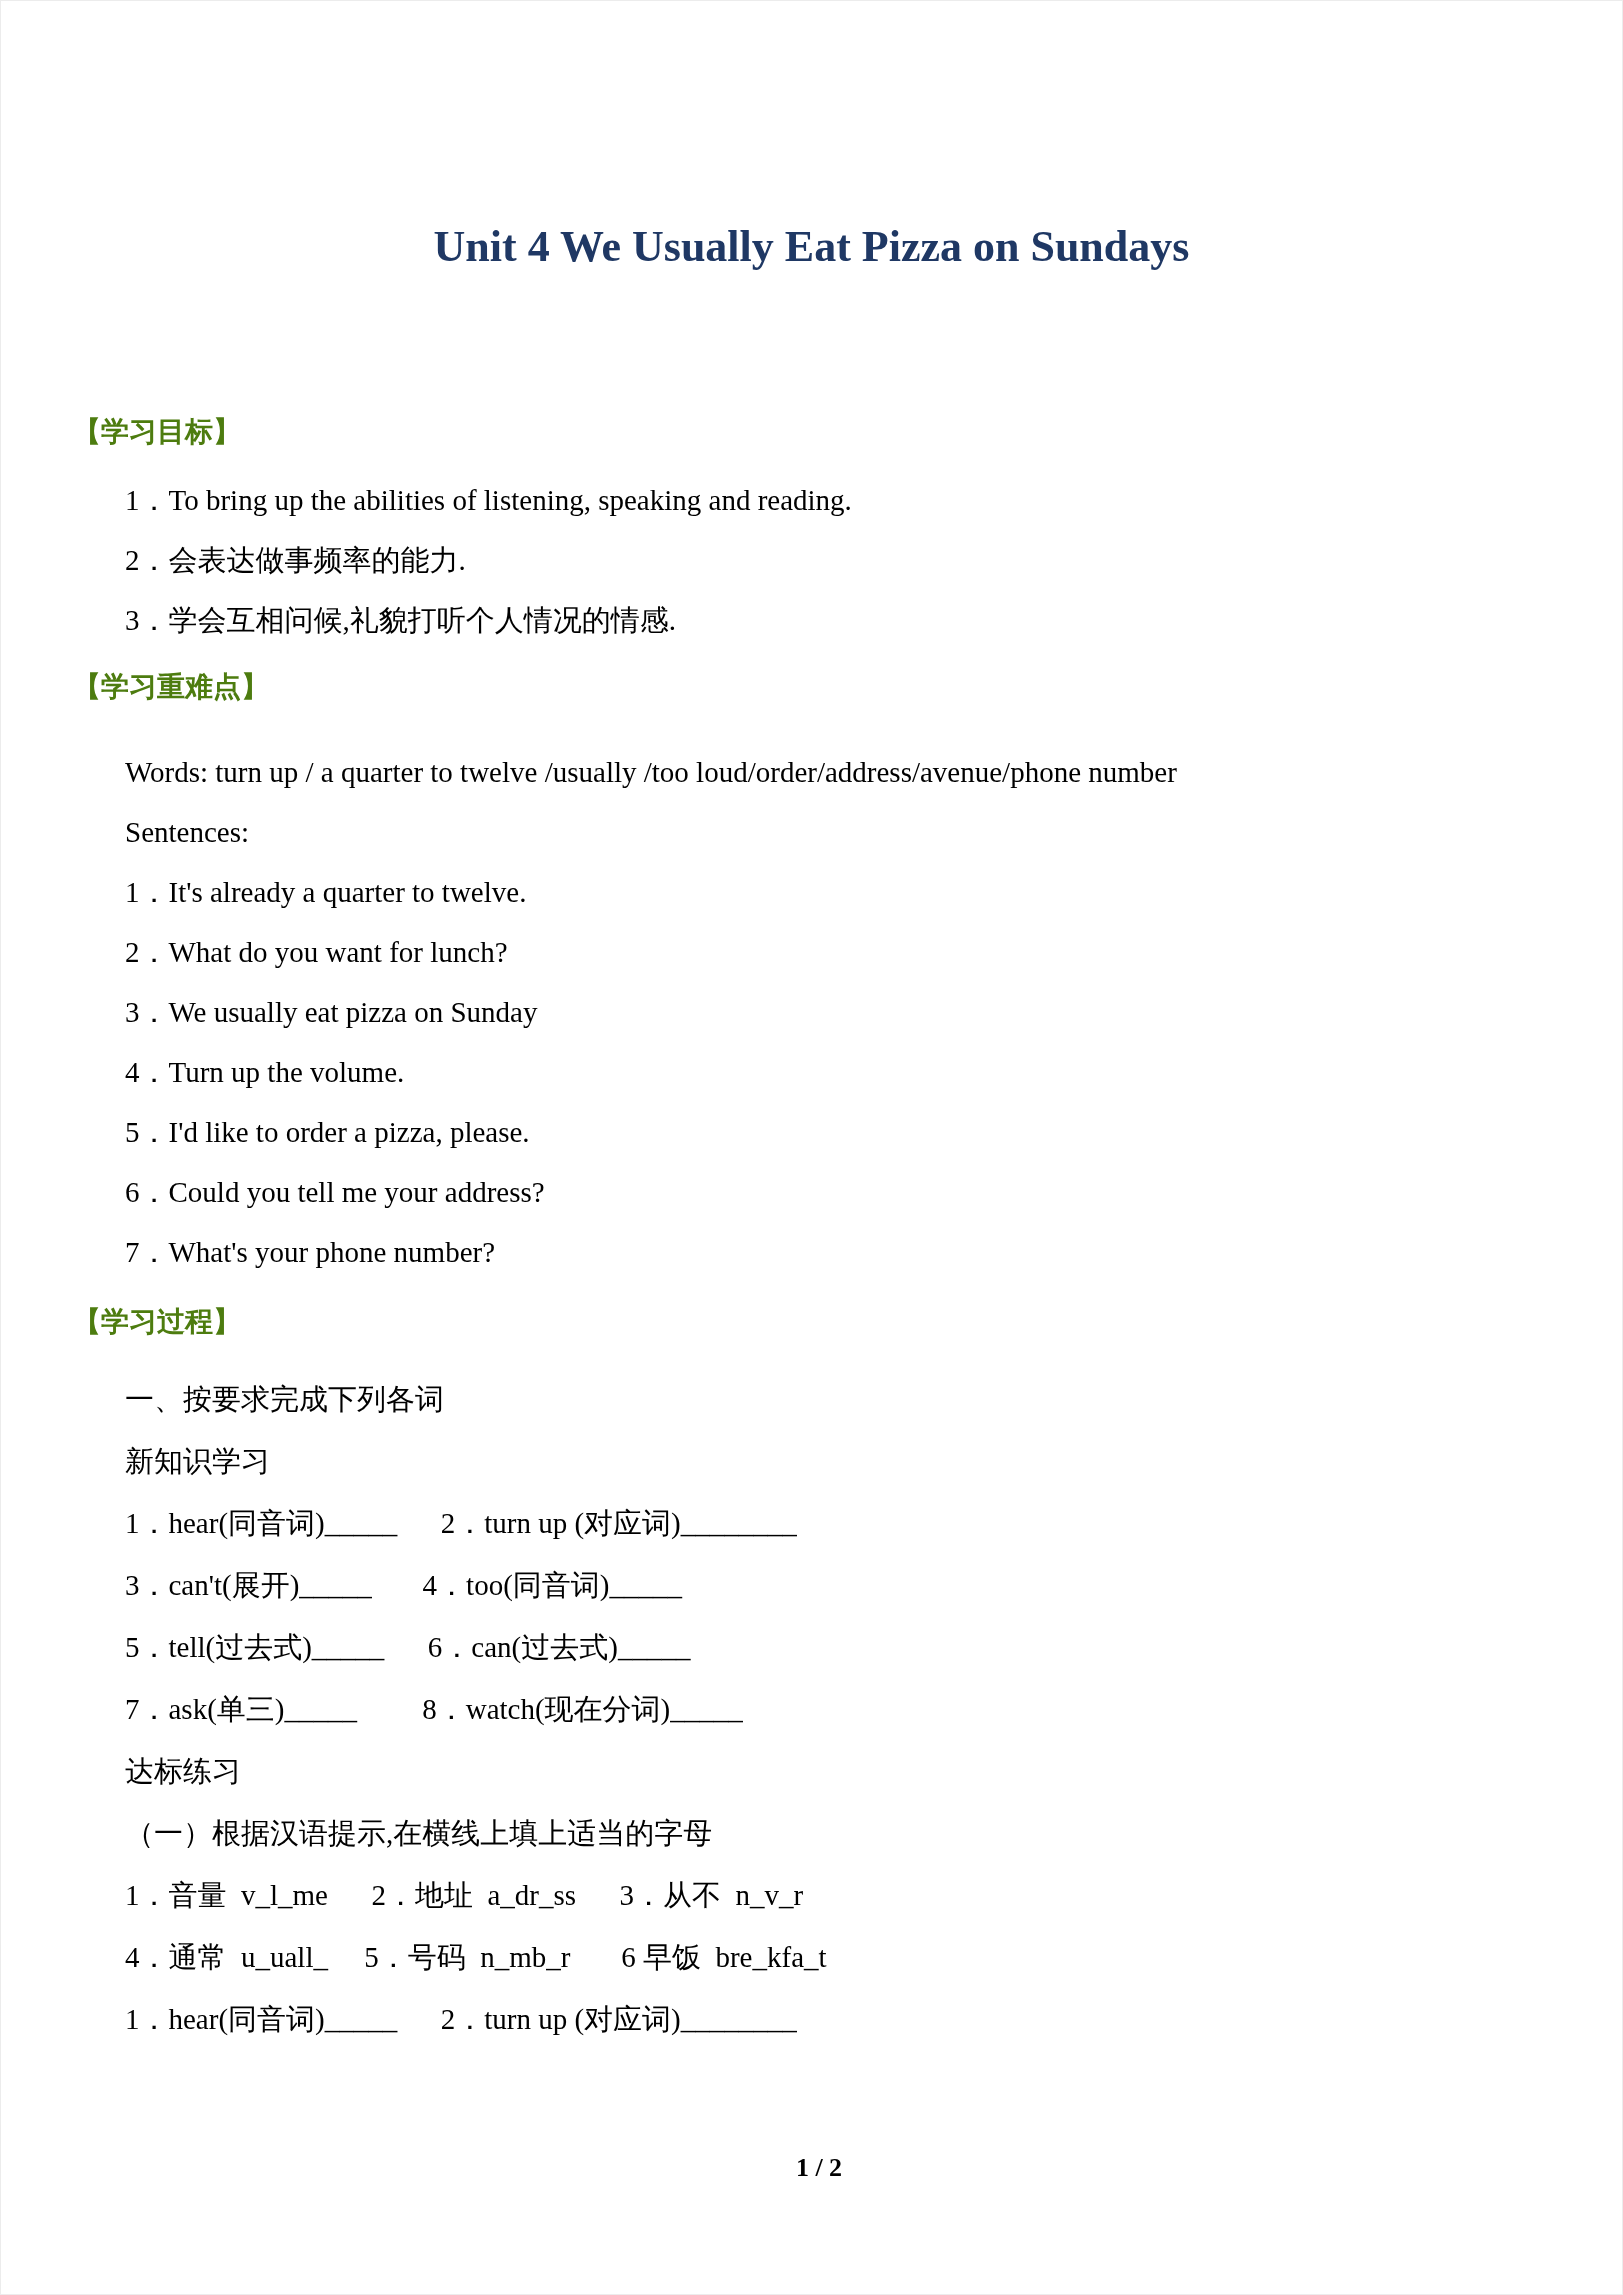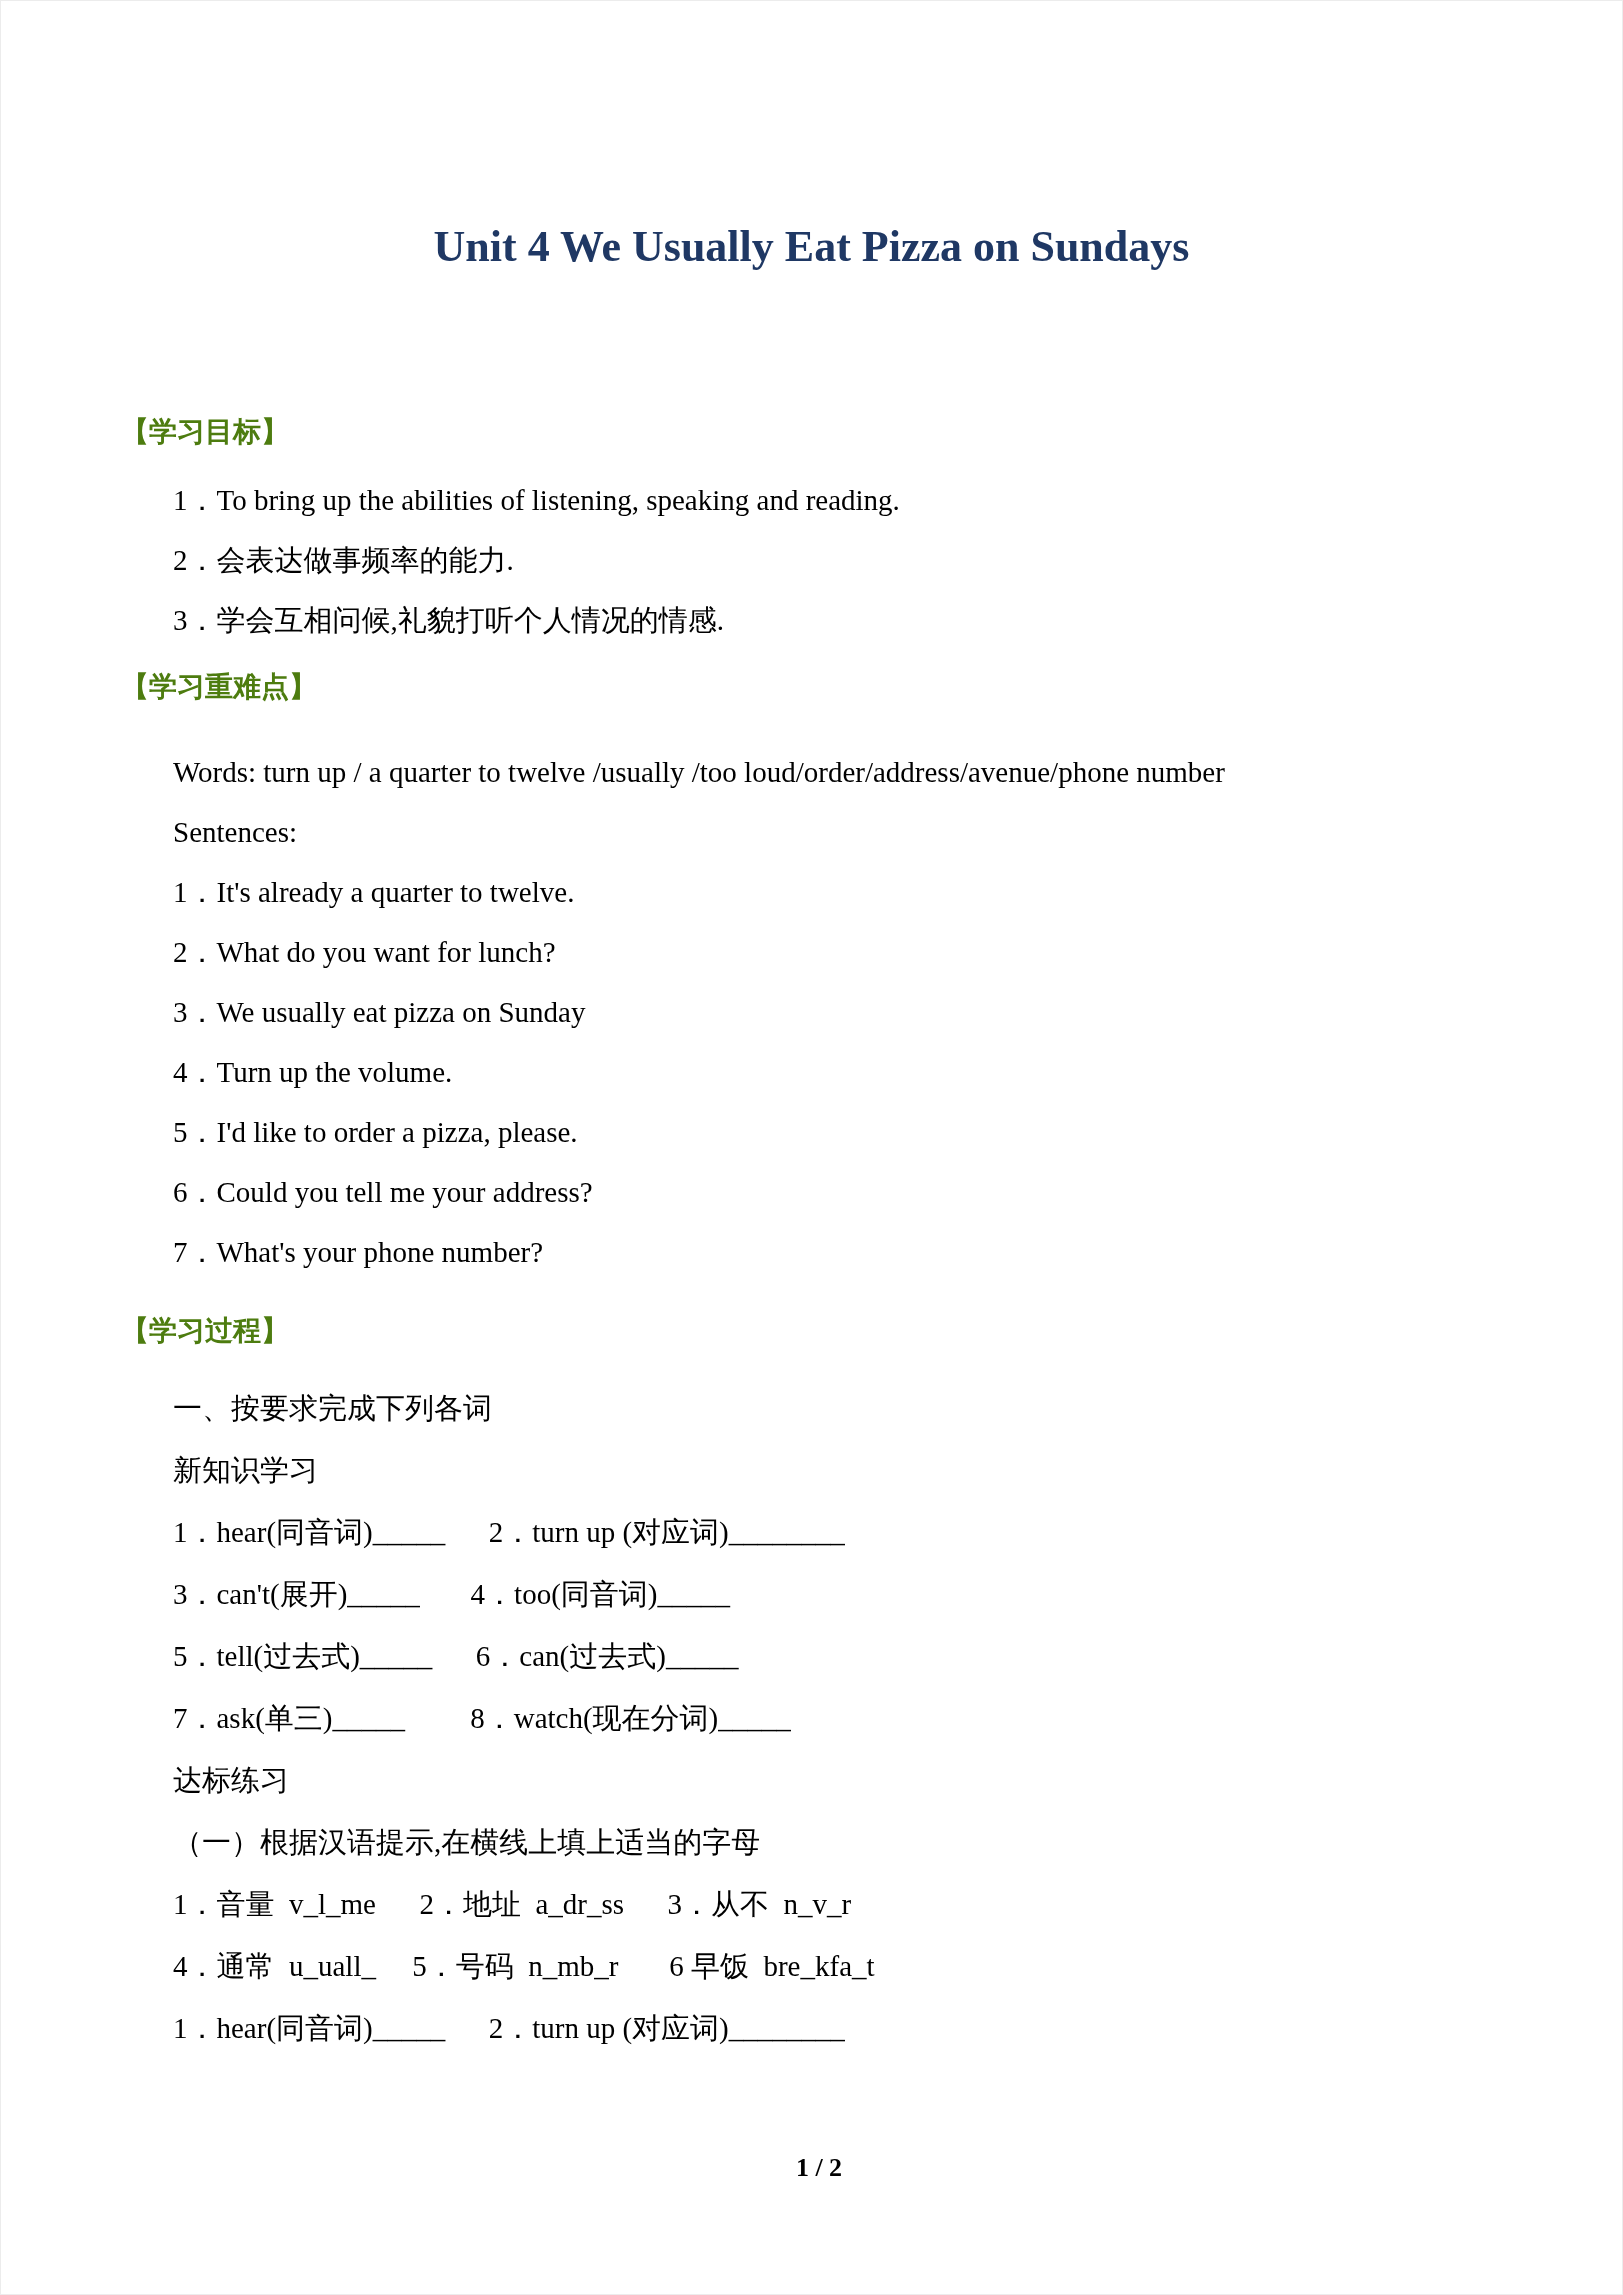--- a/index.html
+++ b/index.html
@@ -7,40 +7,40 @@
     position: relative;
     width: 1623px;
     height: 2295px;
     background: #ffffff;
     color: #000000;
     font-family: "Liberation Serif", "DejaVu Serif", serif;
     box-sizing: border-box;
     border: 1.4px solid #ececec;
     overflow: hidden;
   }
-  .content { padding: 0 120px; }
+  .content { padding: 0 72px; }
   p { margin: 0; }
   .title {
     margin: 0;
     padding-top: 220px;
     text-align: center;
     font-size: 44px;
     line-height: 52px;
     font-weight: 700;
   }
   .heading {
     margin: 0;
     font-size: 28px;
     line-height: 45px;
     font-weight: 700;
     color: #4d7c0f;
   }
   .h-goals    { margin-top: 136px; }
   .h-keypts   { margin-top: 13.6px; }
-  .h-process  { margin-top: 26px; font-family: Liberation Serif, serif; }
+  .h-process  { margin-top: 17px; font-family: Liberation Serif, serif; }
   .list { margin: 0; }
   .goals-list   { margin-top: 16.4px; }
   .keypts-list  { margin-top: 33px; }
   .process-list { margin-top: 24.5px; }
   .indent { padding-left: 52px; }
   .line {
     font-size: 29px;
     line-height: 60px;
     white-space: pre;
   }

